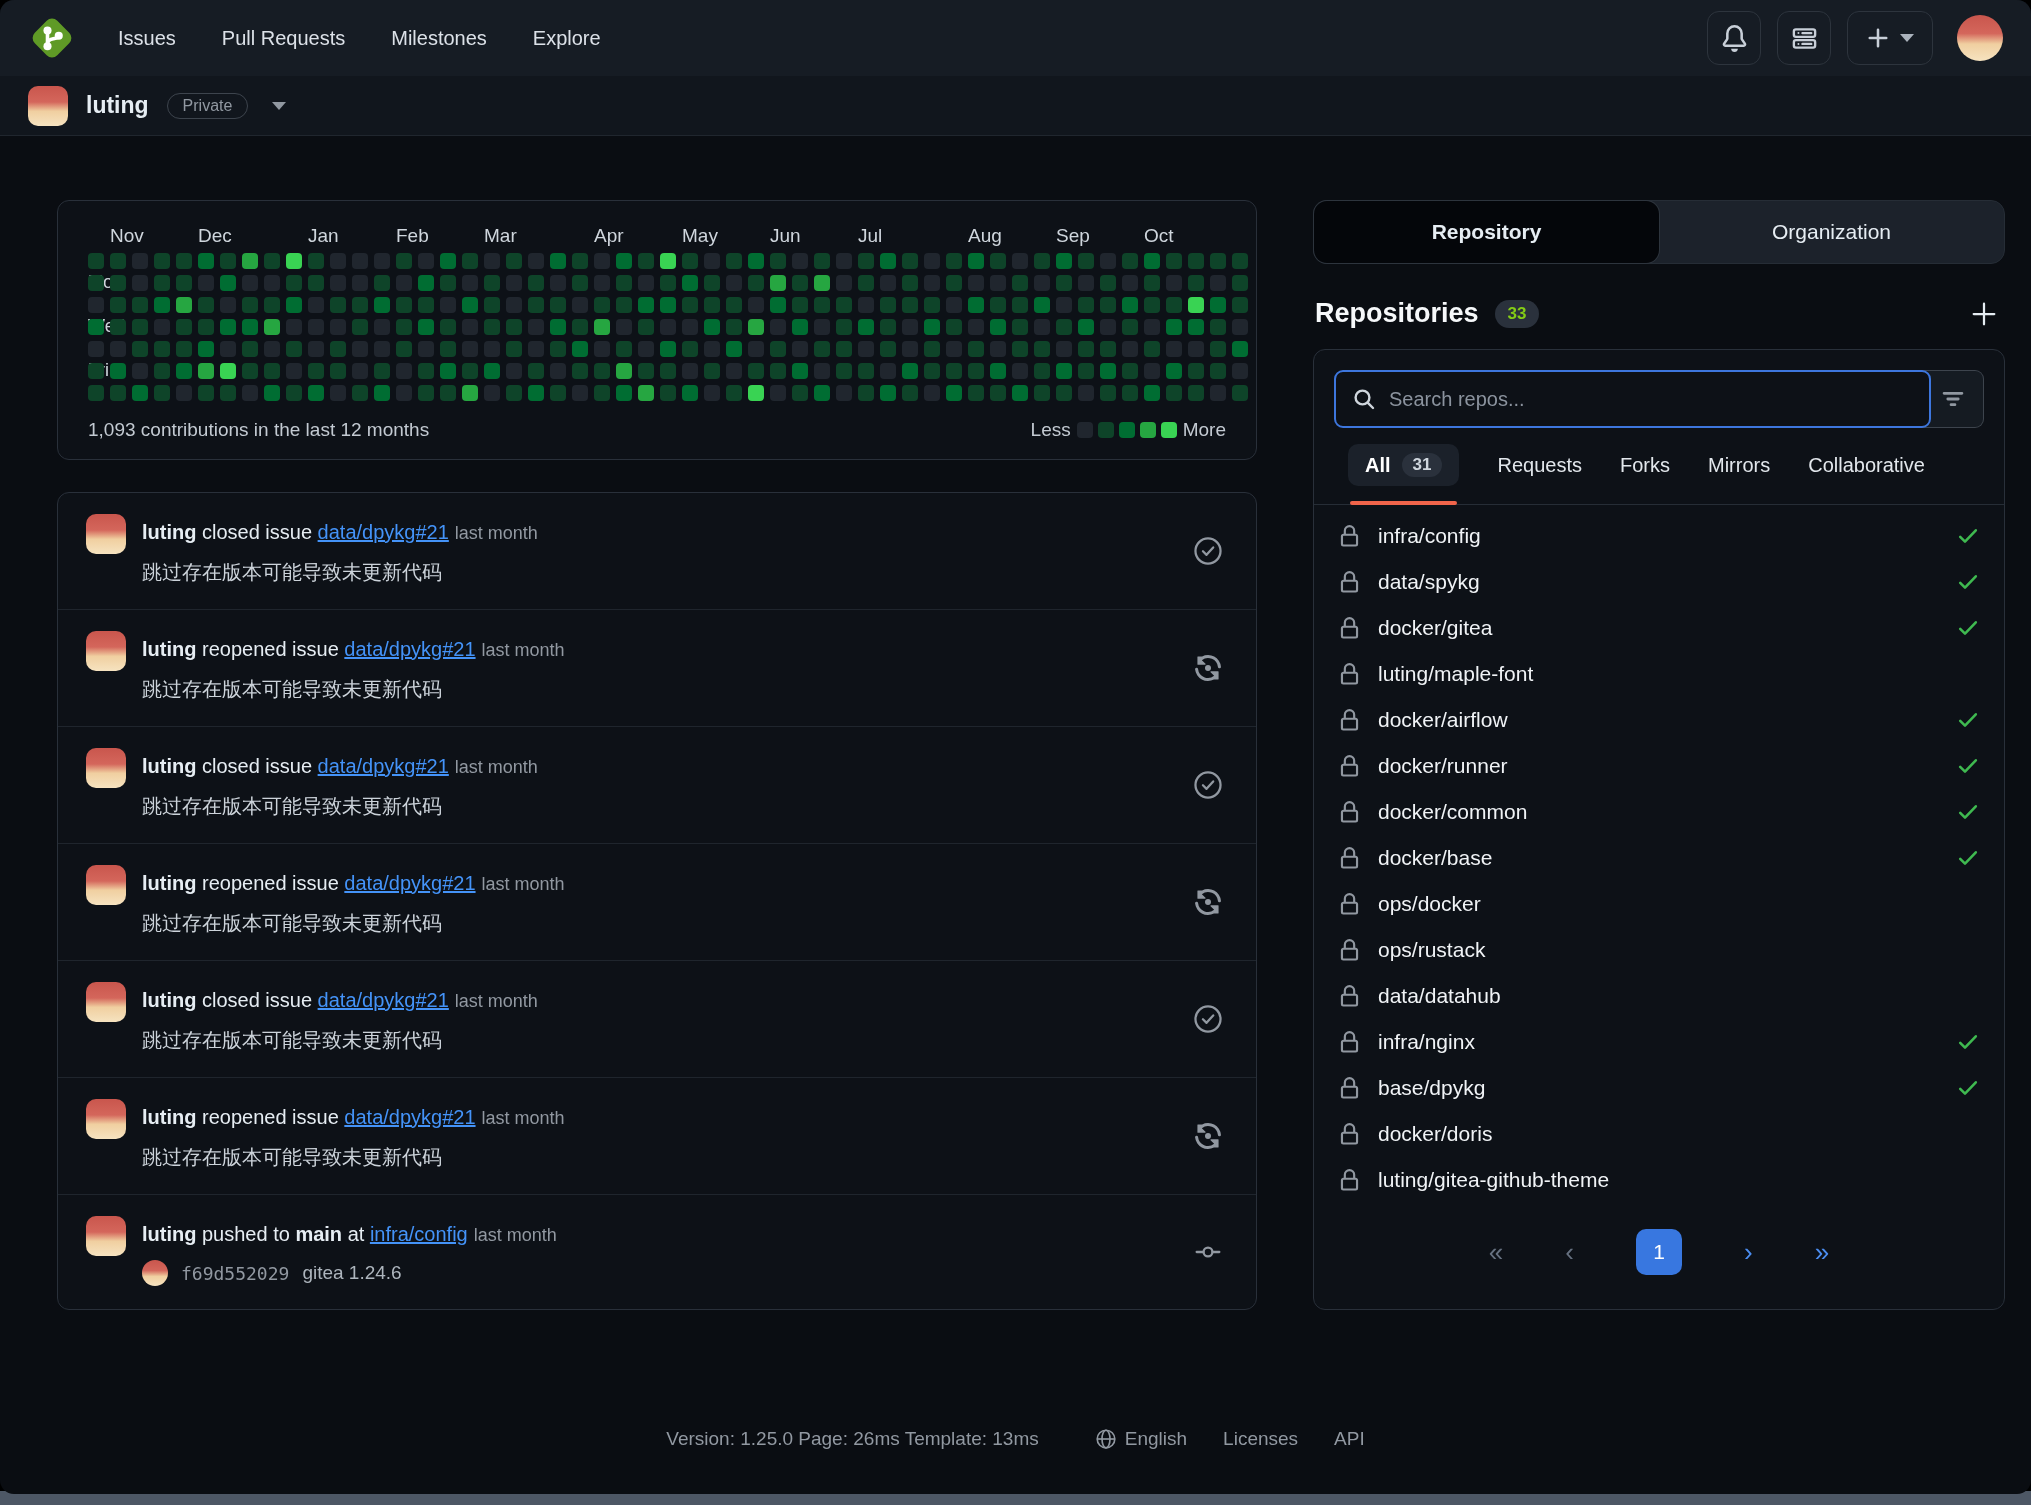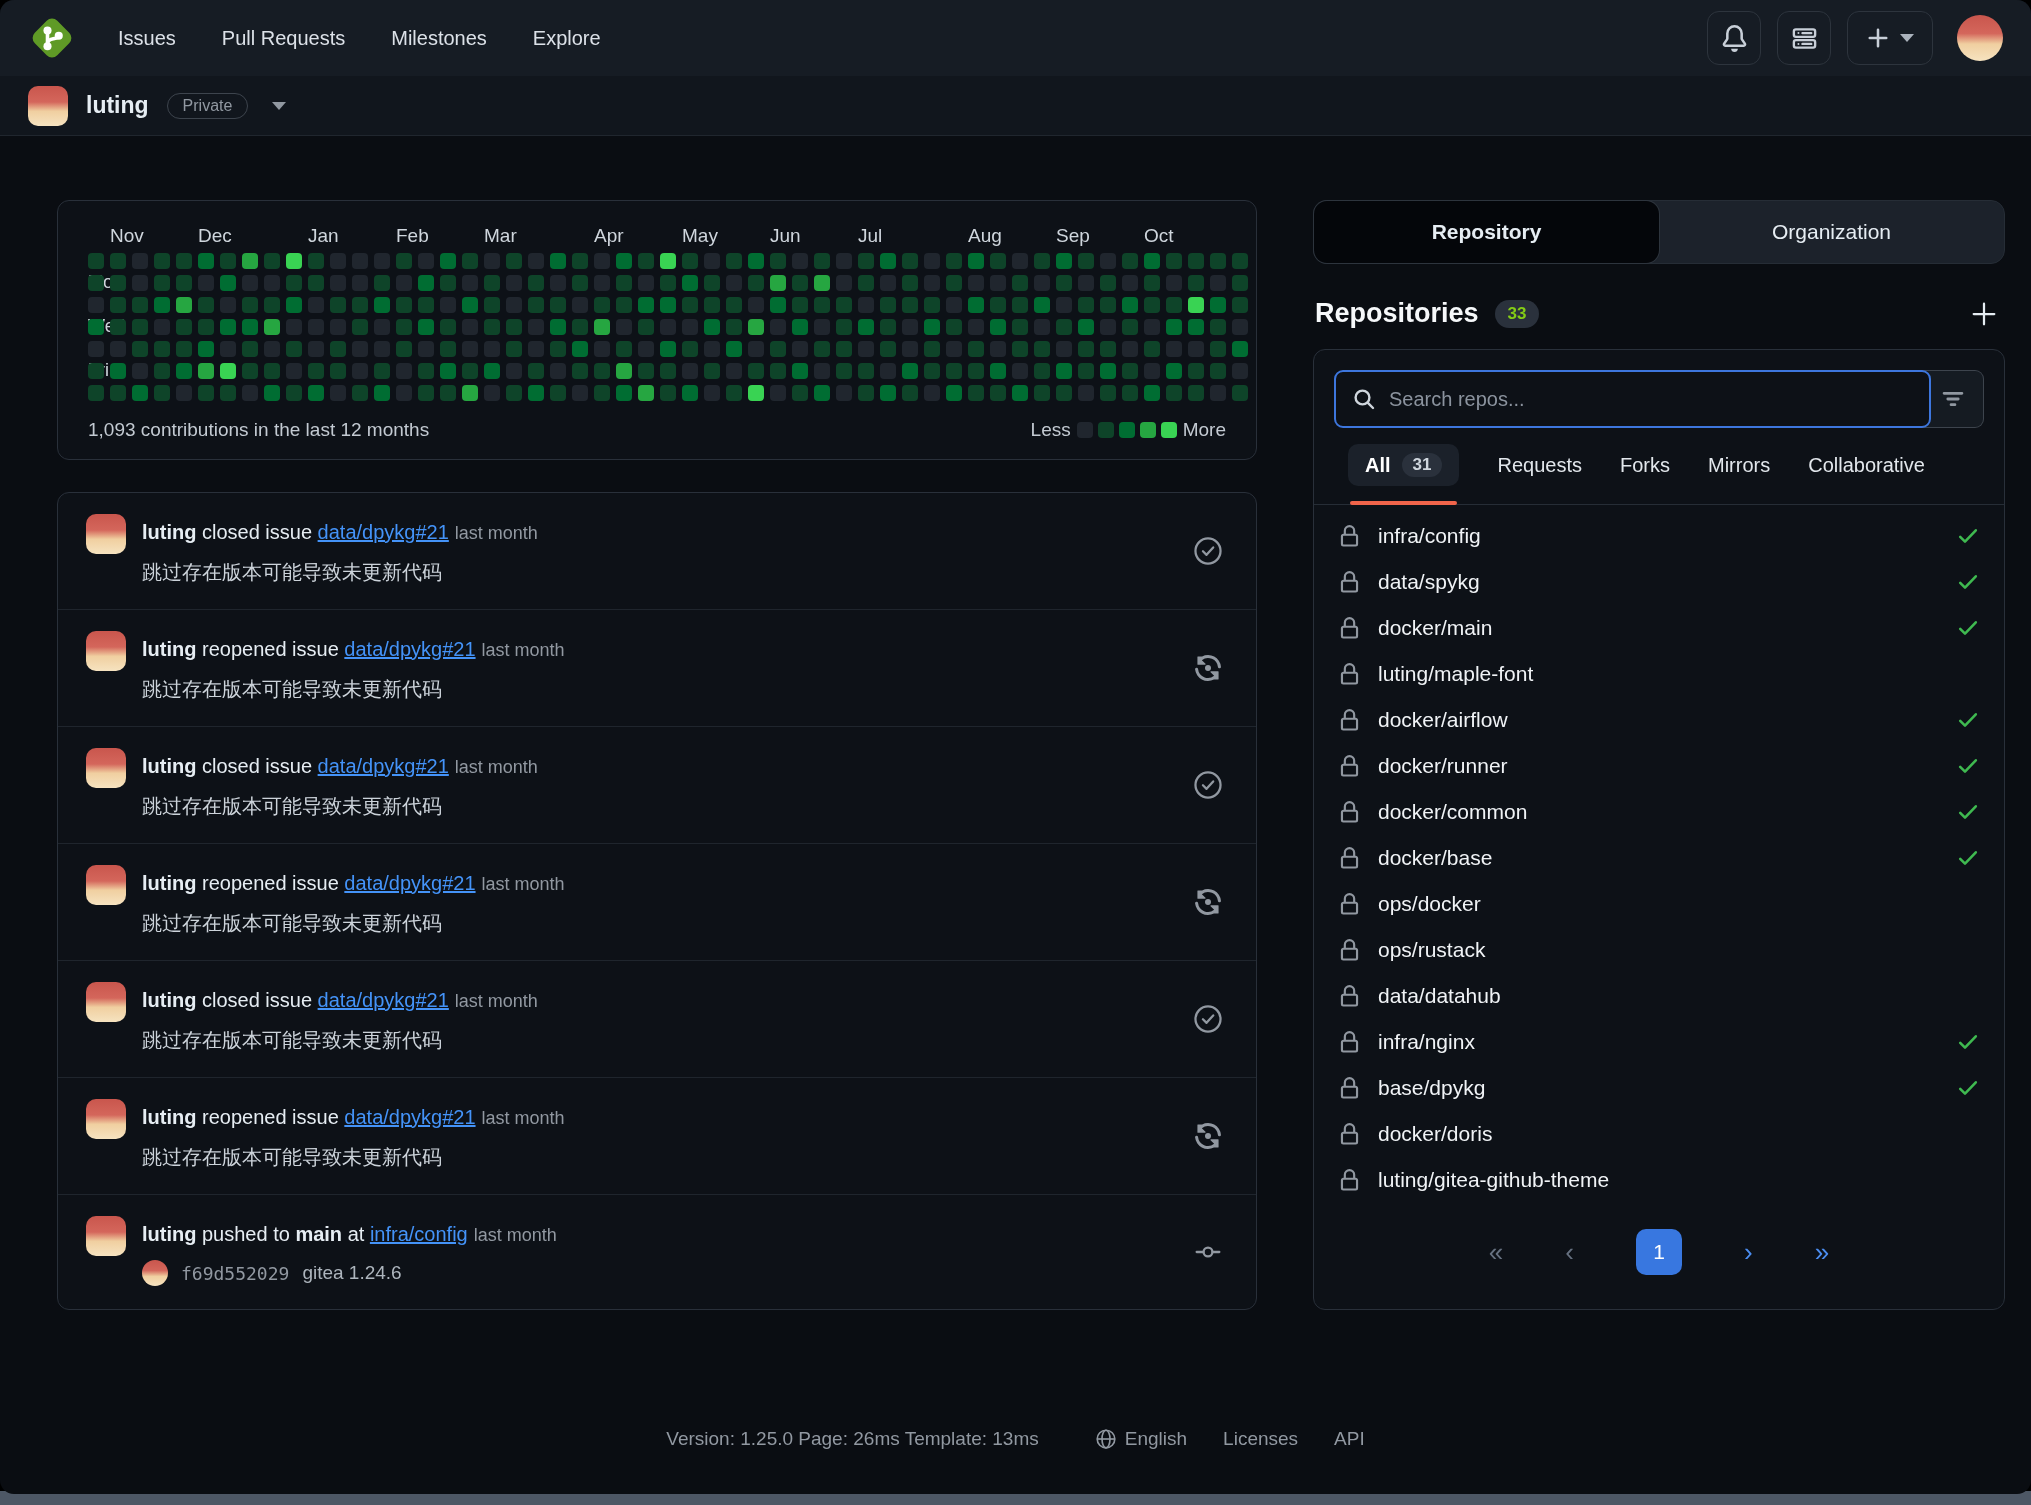--- a/index.html
+++ b/index.html
@@ -770,21 +770,21 @@
                   <path d="m2.8 8.6 3.2 3.2 7.2-7.6"></path>
                 </svg>
               </span>
             </div>
             <div class="repo-row">
               <span style="display: flex;">
                 <svg width="23" height="23" viewBox="0 0 16 16" fill="#9198a1">
                   <path d="M4 4a4 4 0 0 1 8 0v2h.25c.966 0 1.75.784 1.75 1.75v5.5A1.75 1.75 0 0 1 12.25 15h-8.5A1.75 1.75 0 0 1 2 13.25v-5.5C2 6.784 2.784 6 3.75 6H4Zm8.25 3.5h-8.5a.25.25 0 0 0-.25.25v5.5c0 .138.112.25.25.25h8.5a.25.25 0 0 0 .25-.25v-5.5a.25.25 0 0 0-.25-.25ZM10.5 6V4a2.5 2.5 0 1 0-5 0v2Z"></path>
                 </svg>
               </span>
-              <a class="repo-name">docker/main</a>
+              <a class="repo-name">docker/gitea</a>
               <span class="repo-check">
                 <svg width="24" height="24" viewBox="0 0 16 16" fill="none" stroke="#3fb950" stroke-width="1.7" stroke-linecap="round" stroke-linejoin="round">
                   <path d="m2.8 8.6 3.2 3.2 7.2-7.6"></path>
                 </svg>
               </span>
             </div>
             <div class="repo-row">
               <span style="display: flex;">
                 <svg width="23" height="23" viewBox="0 0 16 16" fill="#9198a1">
                   <path d="M4 4a4 4 0 0 1 8 0v2h.25c.966 0 1.75.784 1.75 1.75v5.5A1.75 1.75 0 0 1 12.25 15h-8.5A1.75 1.75 0 0 1 2 13.25v-5.5C2 6.784 2.784 6 3.75 6H4Zm8.25 3.5h-8.5a.25.25 0 0 0-.25.25v5.5c0 .138.112.25.25.25h8.5a.25.25 0 0 0 .25-.25v-5.5a.25.25 0 0 0-.25-.25ZM10.5 6V4a2.5 2.5 0 1 0-5 0v2Z"></path>

